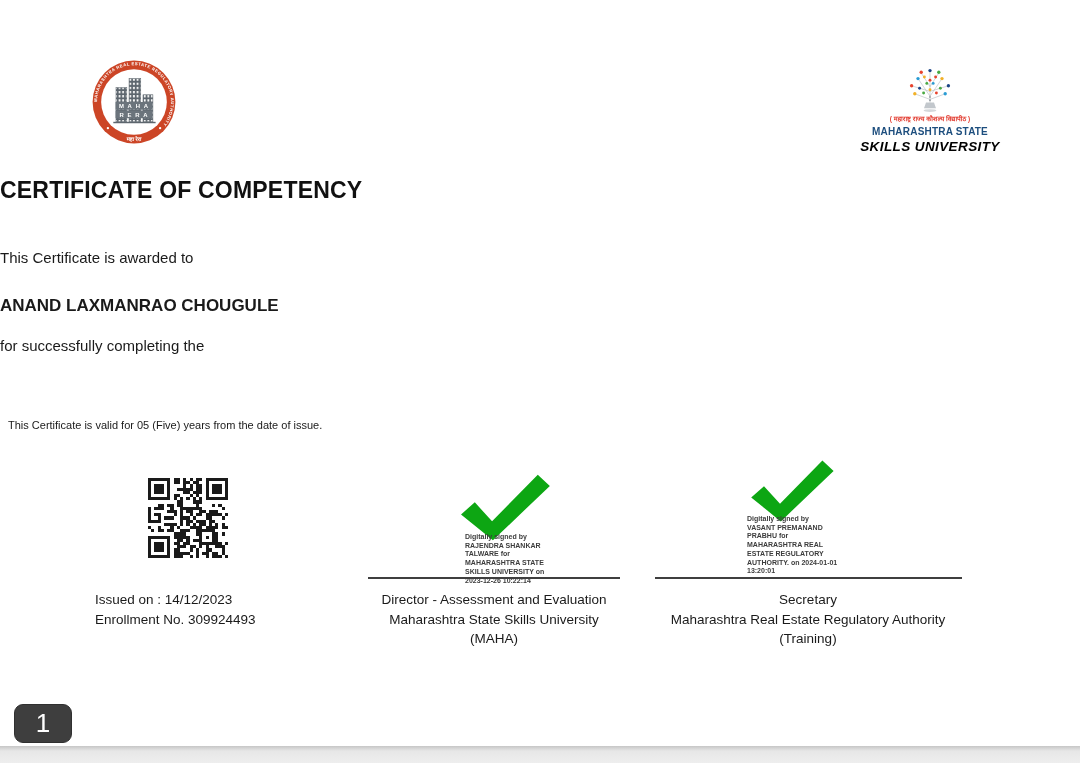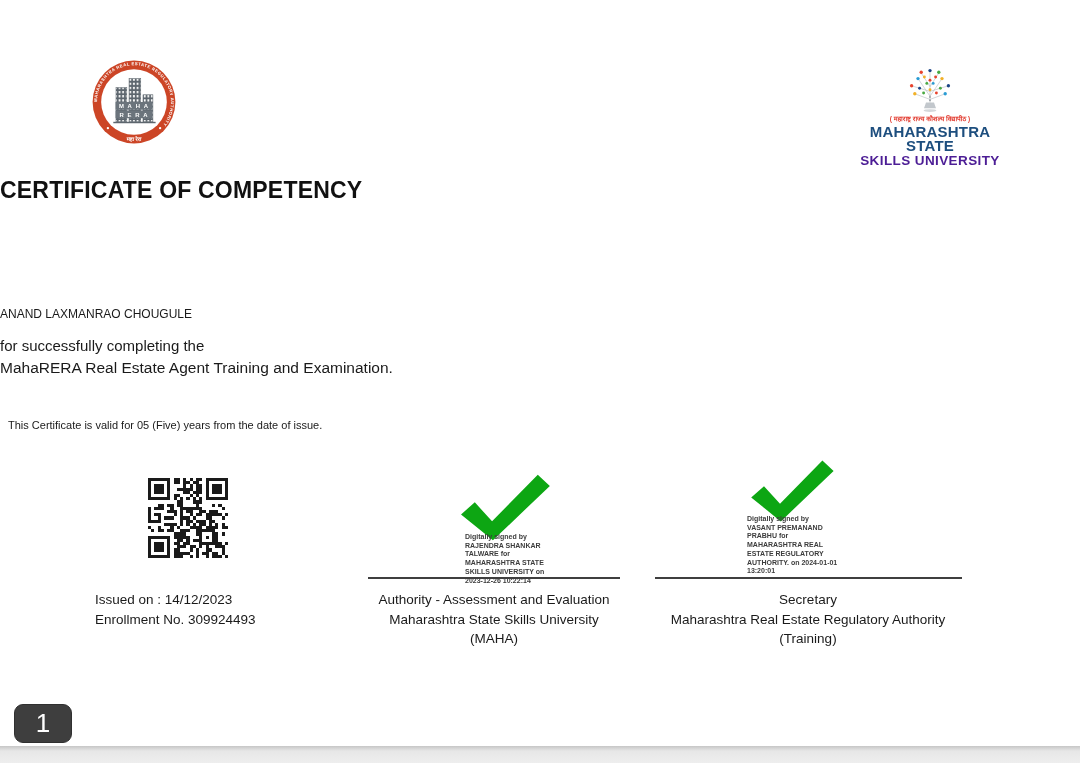--- a/index.html
+++ b/index.html
@@ -10,27 +10,27 @@
   .abs{position:absolute;}
   .ctr{position:absolute;left:0;width:1080px;text-align:left;}
 
   
   .maharera{left:89px;top:57px;width:90px;height:90px;}
 
   
   .mssu{left:855px;top:64px;width:150px;height:88px;text-align:center;}
   .mssu-tree{width:96px;height:50px;display:block;margin:0 auto;}
   .mssu-marathi{font-size:6.5px;font-weight:bold;color:#e23a2e;line-height:8px;margin-top:1px;}
-  .mssu-line1{font-size:15px;font-weight:bold;color:#1d4e7e;letter-spacing:.2px;line-height:14px;margin-top:2px;}
-  .mssu-line2{font-size:13.5px;font-weight:bold;color:#4c1d95;letter-spacing:.4px;line-height:15px;}
+  .mssu-line1{font-size:10px;font-weight:bold;color:#1d4e7e;letter-spacing:.2px;line-height:14px;margin-top:2px;}
+  .mssu-line2{font-size:13.5px;font-weight:bold;color:#000000;letter-spacing:.4px;line-height:15px;font-style:italic;}
 
   
   .title{top:177px;font-size:23px;font-weight:bold;color:#111;letter-spacing:.2px;}
   .awarded{top:249px;font-size:15px;}
-  .recipient{top:307px;font-size:12px;font-weight:normal;}
+  .recipient{top:296px;font-size:17px;font-weight:bold;}
   .completing1{top:337px;font-size:15px;}
   .completing2{top:359px;font-size:15.5px;}
   .validity{top:419px;font-size:11px;padding-left:8px;}
 
   
   .qr{left:148px;top:478px;width:80px;height:80px;}
   .issued-block{left:95px;top:590px;font-size:13.5px;line-height:19.5px;color:#1a1a1a;}
 
   
   .check-left{left:456px;top:473px;width:98px;height:69px;}
@@ -124,23 +124,23 @@
       </g>
       <path d="M55,48 h10 l2.5,7 h-15 z" fill="#c2c7cc"></path>
       <ellipse cx="60" cy="58" rx="8" ry="1.8" fill="#d4d8db"></ellipse>
     </svg>
     <div class="mssu-marathi">( महाराष्ट्र राज्य कौशल्य विद्यापीठ )</div>
     <div class="mssu-line1">MAHARASHTRA STATE</div>
     <div class="mssu-line2">SKILLS UNIVERSITY</div>
   </div>
 
   <div class="ctr title">CERTIFICATE OF COMPETENCY</div>
+  <div class="ctr awarded">This Certificate is awarded to</div>
   <div class="ctr recipient">ANAND LAXMANRAO CHOUGULE</div>
   <div class="ctr completing1">for successfully completing the</div>
-  <div class="ctr completing2">MahaRERA Real Estate Agent Training and Examination.</div>
   <div class="ctr validity">This Certificate is valid for 05 (Five) years from the date of issue.</div>
 
   <svg class="abs qr" viewBox="0 0 25 25" shape-rendering="crispEdges">
       <rect x="0" y="0" width="1" height="1" fill="#1a1a1a"></rect>
       <rect x="1" y="0" width="1" height="1" fill="#1a1a1a"></rect>
       <rect x="2" y="0" width="1" height="1" fill="#1a1a1a"></rect>
       <rect x="3" y="0" width="1" height="1" fill="#1a1a1a"></rect>
       <rect x="4" y="0" width="1" height="1" fill="#1a1a1a"></rect>
       <rect x="5" y="0" width="1" height="1" fill="#1a1a1a"></rect>
       <rect x="6" y="0" width="1" height="1" fill="#1a1a1a"></rect>
@@ -476,21 +476,21 @@
     <path d="M4,48 L20,34 L40,56 L93,2 L107,15 L41,78 Z" fill="#0da613"></path>
   </svg>
   <div class="abs stamp stamp-left">Digitally signed by
 RAJENDRA SHANKAR
 TALWARE for
 MAHARASHTRA STATE
 SKILLS UNIVERSITY on
 2023-12-26 10:22:14</div>
   <div class="abs sig-line line-left"></div>
   <div class="abs role role-left">
-    <div>Authority - Assessment and Evaluation</div>
+    <div>Director - Assessment and Evaluation</div>
     <div>Maharashtra State Skills University</div>
     <div>(MAHA)</div>
   </div>
 
   <svg class="abs check-right" viewBox="0 0 110 80">
     <path d="M4,48 L20,34 L40,56 L93,2 L107,15 L41,78 Z" fill="#0da613"></path>
   </svg>
   <div class="abs stamp stamp-right">Digitally signed by
 VASANT PREMANAND
 PRABHU for

